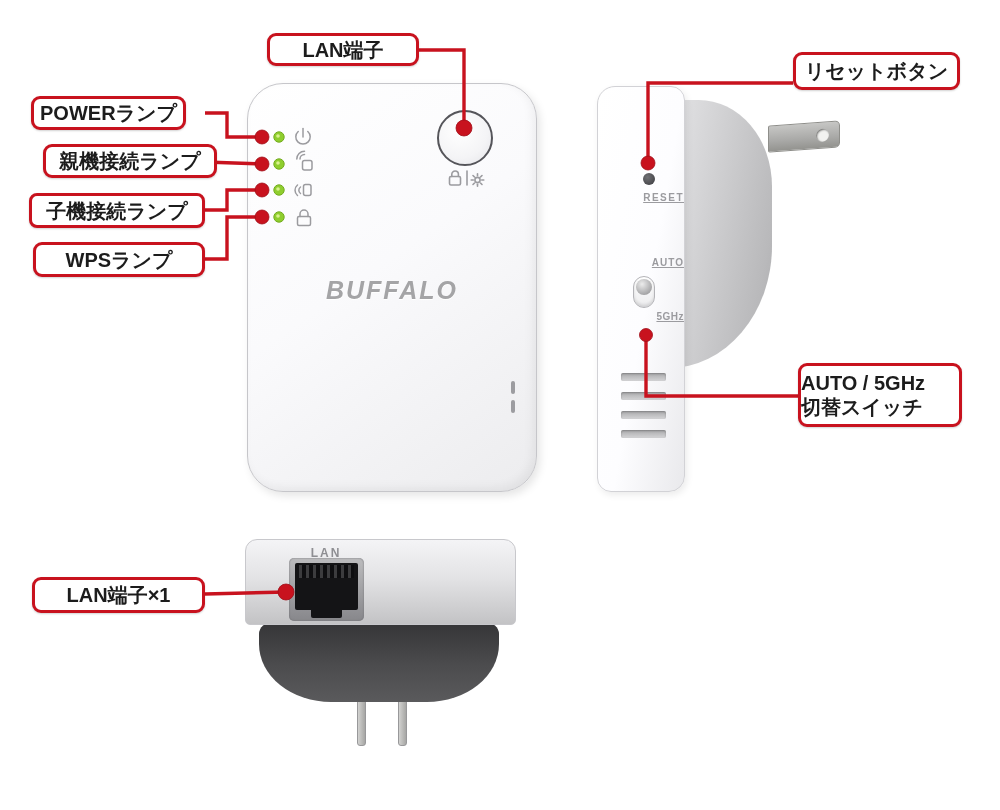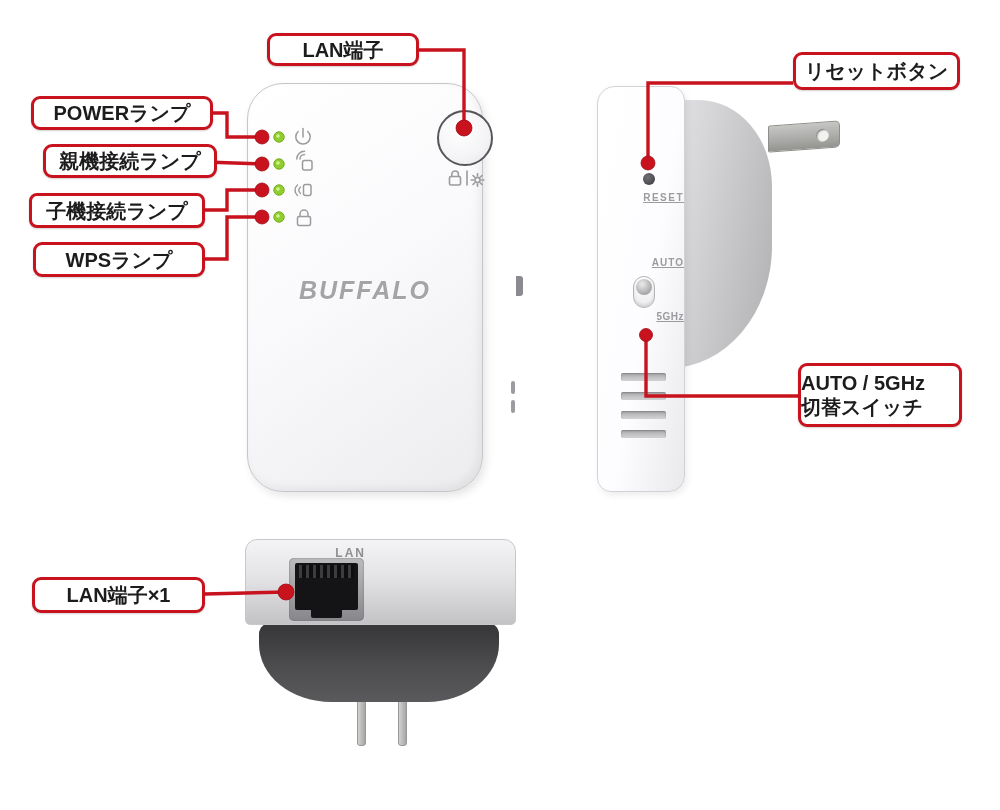--- a/index.html
+++ b/index.html
@@ -17,21 +17,21 @@
   .callout{
     position:absolute;background:#ffffff;border:3px solid var(--callout-red);
     border-radius:9px;display:flex;align-items:center;justify-content:center;
     font-weight:bold;color:#1c1c1c;font-size:20px;line-height:1.2;z-index:10;
     box-shadow:0 1px 2px rgba(0,0,0,.18);box-sizing:border-box;white-space:nowrap;
   }
   .callout.two-line{flex-direction:column;align-items:flex-start;justify-content:center;}
   
   .dev{position:absolute;box-sizing:border-box;}
   .front-dev{
-    left:247px;top:83px;width:236px;height:409px;border-radius:36px;z-index:2;
+    left:247px;top:83px;width:290px;height:409px;border-radius:36px;z-index:2;
     background:linear-gradient(145deg,#ffffff 0%,#fafafc 45%,#ececee 100%);
     border:1px solid #c6c6ca;
     box-shadow:inset -4px -4px 10px rgba(0,0,0,.05),3px 4px 9px rgba(0,0,0,.10);
   }
   .wps-circle{
     position:absolute;left:189px;top:26px;width:56px;height:56px;border-radius:50%;
     border:2px solid #55555a;background:radial-gradient(circle at 40% 35%,#ffffff 0%,#f4f4f6 60%,#e4e4e8 100%);
     box-sizing:border-box;
   }
   .logo{
@@ -74,21 +74,21 @@
   .switch-knob{position:absolute;left:2px;top:2px;width:16px;height:16px;border-radius:50%;
     background:radial-gradient(circle at 38% 32%,#ececec,#a2a2a4 75%,#8d8d8f);}
   .vent{position:absolute;left:23px;width:45px;height:8px;border-radius:2px;
     background:linear-gradient(180deg,#a9a9ab,#d4d4d6);box-shadow:inset 0 1px 2px rgba(0,0,0,.25);}
   
   .bottom-band{
     left:245px;top:539px;width:271px;height:86px;z-index:2;
     background:linear-gradient(180deg,#f4f4f6 0%,#e3e3e5 45%,#c3c3c5 100%);
     border:1px solid #c8c8cc;border-radius:12px 12px 5px 5px;
   }
-  .lan-text{position:absolute;left:40px;top:6px;width:80px;text-align:right;color:#8e8e92;font-size:12px;font-weight:bold;letter-spacing:2px;}
+  .lan-text{position:absolute;left:40px;top:6px;width:80px;text-align:center;color:#8e8e92;font-size:12px;font-weight:bold;letter-spacing:2px;}
   .rj45-bezel{position:absolute;left:43px;top:18px;width:75px;height:63px;border-radius:5px;
     background:linear-gradient(180deg,#bcbcbe,#87878b);box-shadow:inset 0 0 2px #6e6e72;}
   .rj45-port{position:absolute;left:6px;top:5px;width:63px;height:47px;background:#141416;border-radius:2px;}
   .rj45-pins{position:absolute;left:4px;top:2px;width:55px;height:13px;
     background:repeating-linear-gradient(90deg,#3c3c3e 0 3px,#0e0e10 3px 7px);}
   .rj45-notch{position:absolute;left:22px;top:52px;width:31px;height:8px;background:#141416;border-radius:0 0 2px 2px;}
   .bottom-body{
     left:259px;top:622px;width:240px;height:80px;z-index:1;
     background:linear-gradient(180deg,#353537 0%,#4c4c4e 55%,#5a5a5c 100%);
     border-radius:14px 14px 72px 72px / 12px 12px 58px 58px;
@@ -209,21 +209,21 @@
       <line x1="480.5" y1="177" x2="482" y2="175.5"></line>
       <line x1="474.5" y1="177" x2="473" y2="175.5"></line>
       <line x1="480.5" y1="183" x2="482" y2="184.5"></line>
       <line x1="474.5" y1="183" x2="473" y2="184.5"></line>
     </g>
   </svg>
 
   <div class="callout" style="left:267px;top:33px;width:152px;height:33px;">
     <span>LAN端子</span>
   </div>
-  <div class="callout" style="left:31px;top:96px;width:182px;height:34px;">
+  <div class="callout" style="left:31px;top:96px;width:155px;height:34px;">
     <span>POWERランプ</span>
   </div>
   <div class="callout" style="left:31px;top:144px;width:174px;height:34px;margin-left:12px;">
     <span>親機接続ランプ</span>
   </div>
   <div class="callout" style="left:29px;top:193px;width:176px;height:35px;border-radius:8px;">
     <span>子機接続ランプ</span>
   </div>
   <div class="callout" style="left:33px;top:242px;width:172px;height:35px;">
     <span>WPSランプ</span>

